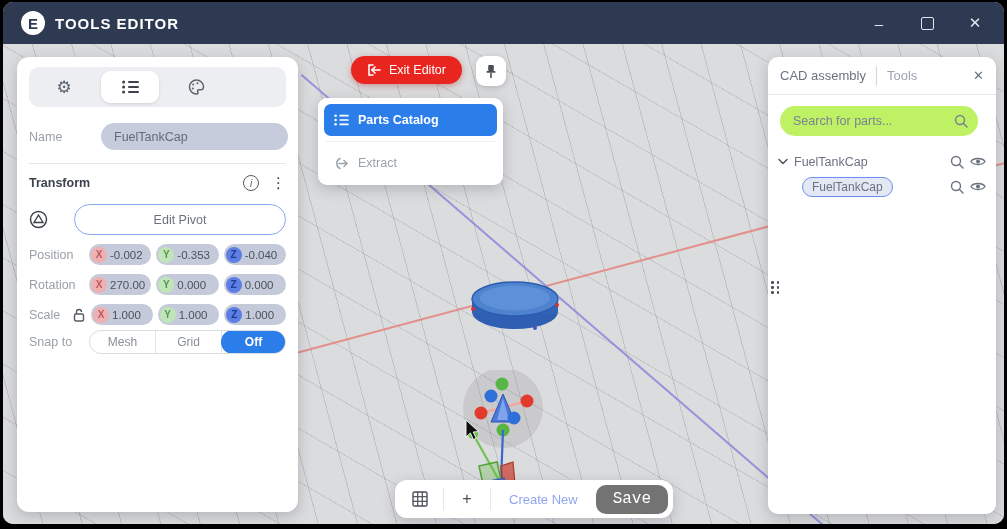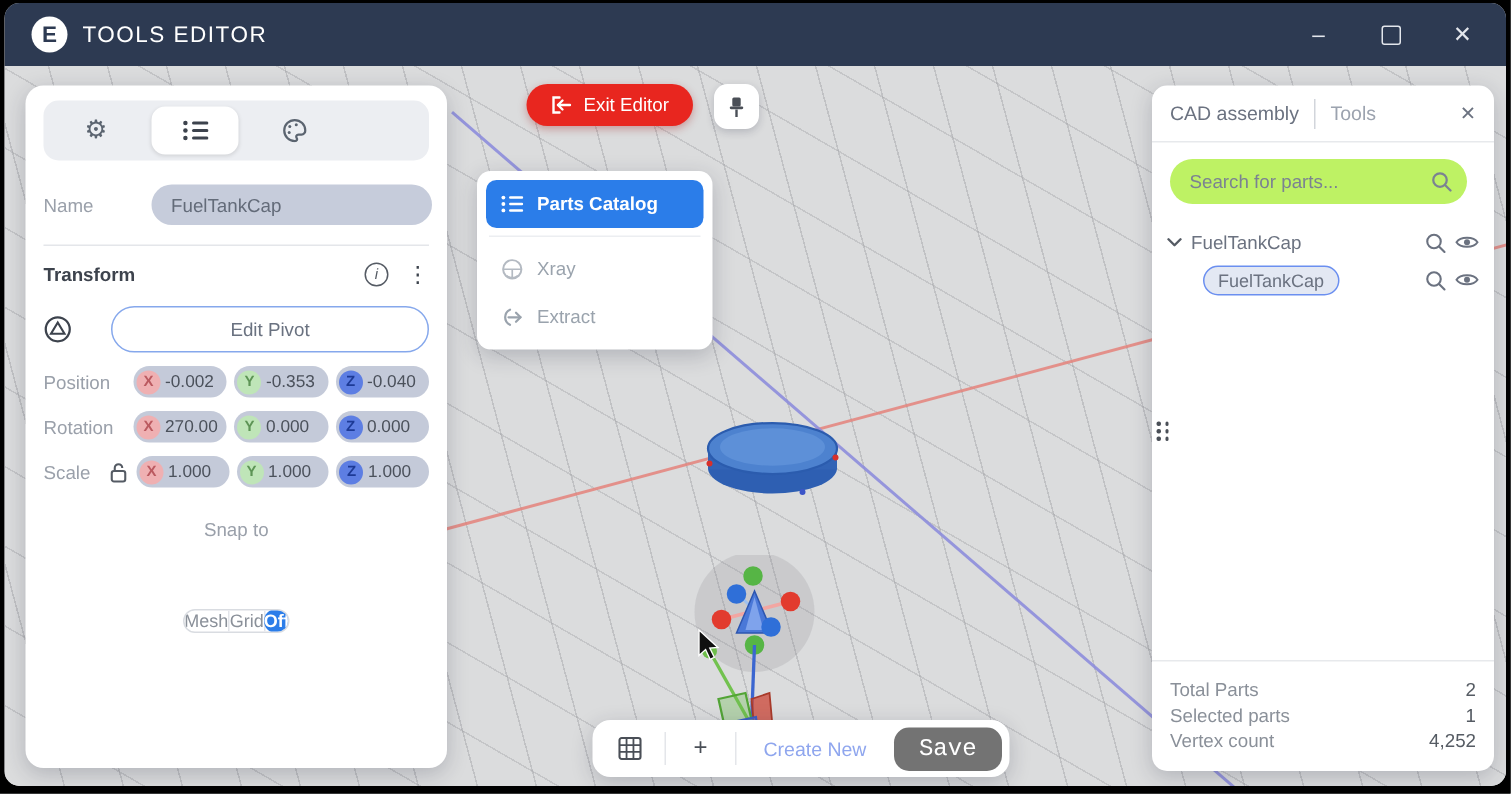--- a/index.html
+++ b/index.html
@@ -7,21 +7,21 @@
               font-family:"Liberation Sans","DejaVu Sans",sans-serif; }
   .window { position:absolute; left:3px; top:2px; width:1001px; height:522px;
             border-radius:10px; overflow:hidden; background:#dbdcdd; }
 
   
   .titlebar { position:absolute; left:0; top:0; right:0; height:42px; background:#2d3a52;
               display:flex; align-items:center; padding:0 18px; z-index:50; }
   .logo { width:24px; height:24px; border-radius:50%; background:#fff; color:#2d3a52;
           display:flex; align-items:center; justify-content:center; font-weight:bold;
           font-size:15px; margin-right:10px; }
-  .apptitle { color:#fff; font-weight:normal; font-size:15px; letter-spacing:1px; }
+  .apptitle { color:#fff; font-weight:bold; font-size:15px; letter-spacing:1px; }
   .win-controls { margin-left:auto; display:flex; align-items:center; gap:26px; color:#e3e6ec; }
   .wc { width:22px; height:22px; display:flex; align-items:center; justify-content:center;
         font-size:15px; cursor:pointer; }
   .wc-max { width:13px; height:13px; border:1.5px solid #e3e6ec; border-radius:2px; }
 
   
   .viewport { position:absolute; inset:42px 0 0 0; background:#dbdcdd;
      background-image:
        repeating-linear-gradient(75deg, rgba(160,161,165,.45) 0 1px, transparent 1px 38px),
        repeating-linear-gradient(30deg, rgba(160,161,165,.38) 0 1px, transparent 1px 46px); }
@@ -65,38 +65,38 @@
   .lock-ic { width:16px; margin-right:2px; display:flex; }
   .pills { display:flex; gap:5px; flex:1; }
   .pill { flex:1; height:21px; background:#c4cad9; border-radius:11px; display:flex;
           align-items:center; padding:0 4px 0 2px; gap:3px; cursor:pointer; }
   .badge { width:16px; height:16px; border-radius:50%; font-size:10px; font-weight:bold;
            display:flex; align-items:center; justify-content:center; flex:0 0 16px; }
   .bx { background:#efb0b2; color:#bb5a60; }
   .by { background:#bfe5b8; color:#5d9455; }
   .bz { background:#5d7ee3; color:#1d3a96; }
   .pv { font-size:11.5px; color:#4b515b; }
-  .snap-row { margin-top:21px;flex-direction:column; }
+  .snap-row { margin-top:5px; }
   .snap-row .lbl { flex:0 0 60px; }
-  .seg { flex:1; height:38px; border:1px solid #d9dce1; background:#fff; border-radius:13px;
+  .seg { flex:1; height:24px; border:1px solid #d9dce1; background:#fff; border-radius:13px;
          display:flex; overflow:hidden; }
   .seg-opt { flex:1; display:flex; align-items:center; justify-content:center;
              font-size:12px; color:#8a9099; cursor:pointer; border-right:1px solid #e2e4e9; }
   .seg-opt:last-child { border-right:none; }
   .seg-opt.active { background:#2b7de9; color:#fff; border-radius:13px; font-weight:bold; margin:-1px; }
 
   
   .exit-row { position:absolute; left:315px; top:54px; display:flex; gap:14px; z-index:20;padding-left:33px; }
   .exit-btn { height:28px; border-radius:15px; background:#e8261f; color:#fff; border:none;
               display:flex; align-items:center; gap:8px; padding:0 16px; font-size:12.5px;
               cursor:pointer; box-shadow:0 2px 6px rgba(160,20,20,.35); font-family:inherit; }
   .pin-btn { width:30px; height:30px; background:#fff; border:none; border-radius:9px;
              display:flex; align-items:center; justify-content:center; cursor:pointer;
              box-shadow:0 2px 6px rgba(30,35,60,.2); }
-  .menu { position:absolute; left:315px; top:112px; width:157px; z-index:20; padding:6px;
+  .menu { position:absolute; left:315px; top:96px; width:185px; z-index:20; padding:6px;
           border-radius:9px; }
   .menu-item { height:32px; display:flex; align-items:center; gap:9px; padding:0 10px;
                border-radius:7px; color:#9aa3ad; font-size:12.5px; cursor:pointer; }
   .menu-item.active { background:#2b7de9; color:#fff; font-weight:bold; }
   .menu-div { height:1px; background:#eceef1; margin:5px 2px; }
 
   
   .right-panel { position:absolute; left:765px; top:55px; width:228px; height:457px; z-index:20;
                  border-radius:10px; display:flex; flex-direction:column; }
   .rp-head { height:38px; display:flex; align-items:center; padding:0 12px;
@@ -341,27 +341,20 @@
           <rect x="6" y="1" width="11" height="2" rx="1" fill="#fff"></rect>
         <circle cx="1.6" cy="7" r="1.5" fill="#fff"></circle>
           <rect x="6" y="6" width="11" height="2" rx="1" fill="#fff"></rect>
         <circle cx="1.6" cy="12" r="1.5" fill="#fff"></circle>
           <rect x="6" y="11" width="11" height="2" rx="1" fill="#fff"></rect>
       </svg>
       <span>Parts Catalog</span>
     </div>
     <div class="menu-div"></div>
     <div class="menu-item">
-      <svg width="15" height="15" viewBox="0 0 16 16">
-        <circle cx="8" cy="8" r="6.5" fill="none" stroke="#b4bac2" stroke-width="1.4"></circle>
-        <path d="M1.5 8 H14.5 M8 8 V14.5 M4 12.5 A6 6 0 0 0 12 12.5" fill="none" stroke="#b4bac2" stroke-width="1.2"></path>
-      </svg>
-      <span>Xray</span>
-    </div>
-    <div class="menu-item">
       <svg width="15" height="13" viewBox="0 0 15 13">
         <path d="M6 1.5 A5.5 5.5 0 0 0 6 11.5" fill="none" stroke="#9aa3ad" stroke-width="1.5" stroke-linecap="round"></path>
         <line x1="5" y1="6.5" x2="13" y2="6.5" stroke="#9aa3ad" stroke-width="1.5" stroke-linecap="round"></line>
         <polyline points="10,3.5 13,6.5 10,9.5" fill="none" stroke="#9aa3ad" stroke-width="1.5" stroke-linecap="round" stroke-linejoin="round"></polyline>
       </svg>
       <span>Extract</span>
     </div>
   </div>
 
   <div class="card right-panel">
@@ -407,34 +400,20 @@
           <circle cx="6" cy="6" r="4.5" fill="none" stroke="#6b7280" stroke-width="1.4"></circle>
           <line x1="9.5" y1="9.5" x2="13" y2="13" stroke="#6b7280" stroke-width="1.4" stroke-linecap="round"></line>
         </svg>
         <svg class="t-ic" width="16" height="11" viewBox="0 0 16 11">
           <path d="M1 5.5 C3.5 1.5 12.5 1.5 15 5.5 C12.5 9.5 3.5 9.5 1 5.5 Z" fill="none" stroke="#6b7280" stroke-width="1.3"></path>
           <circle cx="8" cy="5.5" r="2" fill="#6b7280"></circle>
         </svg>
       </div>
     </div>
     <div class="rp-fill"></div>
-    <div class="stats">
-      <div class="stat-row">
-        <span class="stat-lbl">Total Parts</span>
-        <span class="stat-val">2</span>
-      </div>
-      <div class="stat-row">
-        <span class="stat-lbl">Selected parts</span>
-        <span class="stat-val">1</span>
-      </div>
-      <div class="stat-row">
-        <span class="stat-lbl">Vertex count</span>
-        <span class="stat-val">4,252</span>
-      </div>
-    </div>
     <div class="drag-handle">
       <i></i>
         <i></i>
         <i></i>
         <i></i>
         <i></i>
         <i></i>
     </div>
   </div>
 

